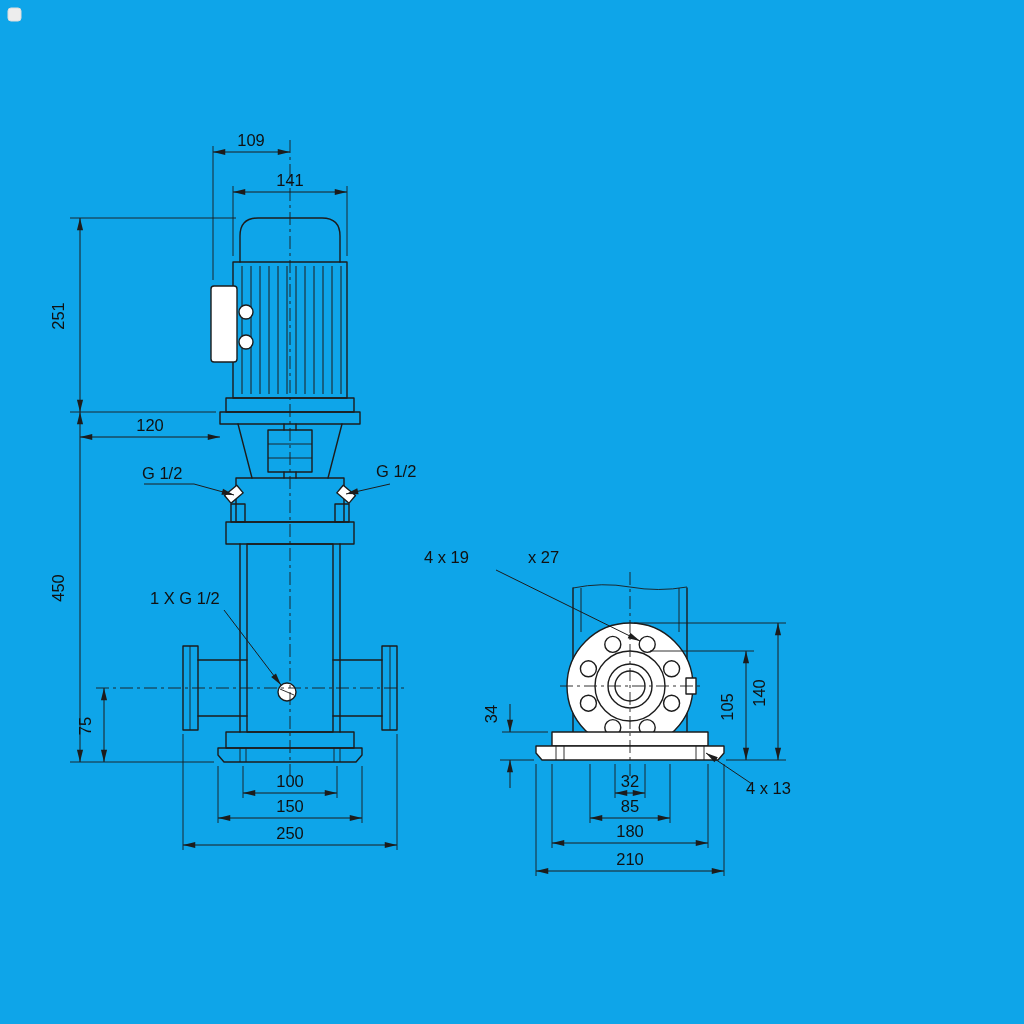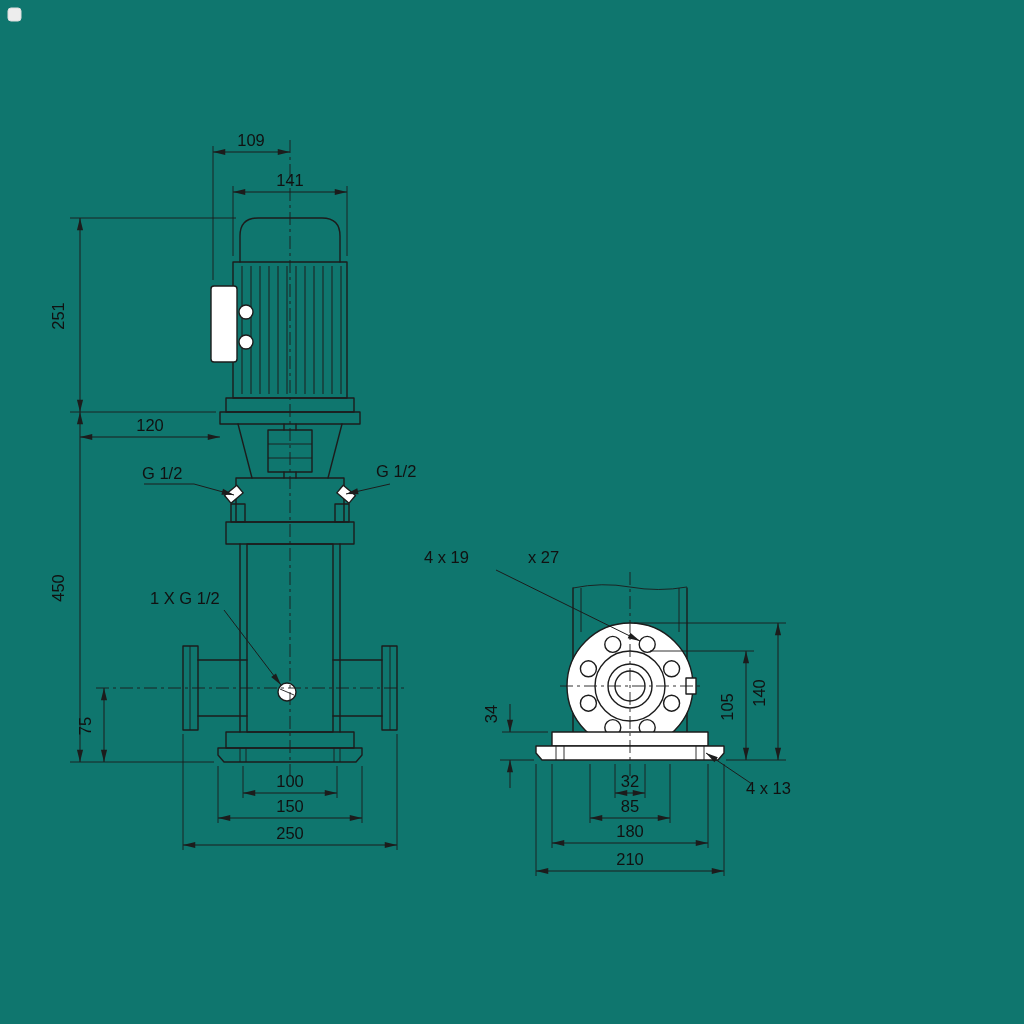--- a/index.html
+++ b/index.html
@@ -1,16 +1,16 @@
 <!DOCTYPE html>
 <html><head>
 <meta charset="utf-8">
 <style>
   html,body{margin:0;padding:0;background:#fff;}
-  .page{position:relative;width:1024px;height:1024px;background:#0f766e;overflow:hidden;}
+  .page{position:relative;width:1024px;height:1024px;background:#0ea5e9;overflow:hidden;}
   svg{position:absolute;left:0;top:0;}
   .obj{fill:none;stroke:#1c1c1c;stroke-width:1.4;stroke-linejoin:round;stroke-linecap:round;}
   .objf{fill:#ffffff;stroke:#1c1c1c;stroke-width:1.4;stroke-linejoin:round;}
   .thin{fill:none;stroke:#1c1c1c;stroke-width:0.9;}
   .fin{fill:none;stroke:#1c1c1c;stroke-width:1;}
   .dim{fill:none;stroke:#1c1c1c;stroke-width:1;}
   .cl{fill:none;stroke:#1c1c1c;stroke-width:0.9;stroke-dasharray:13 4 3 4;}
   .txt{font-family:"Liberation Sans",sans-serif;font-size:16.5px;fill:#111;}
   .tc{text-anchor:middle;}
 </style>

